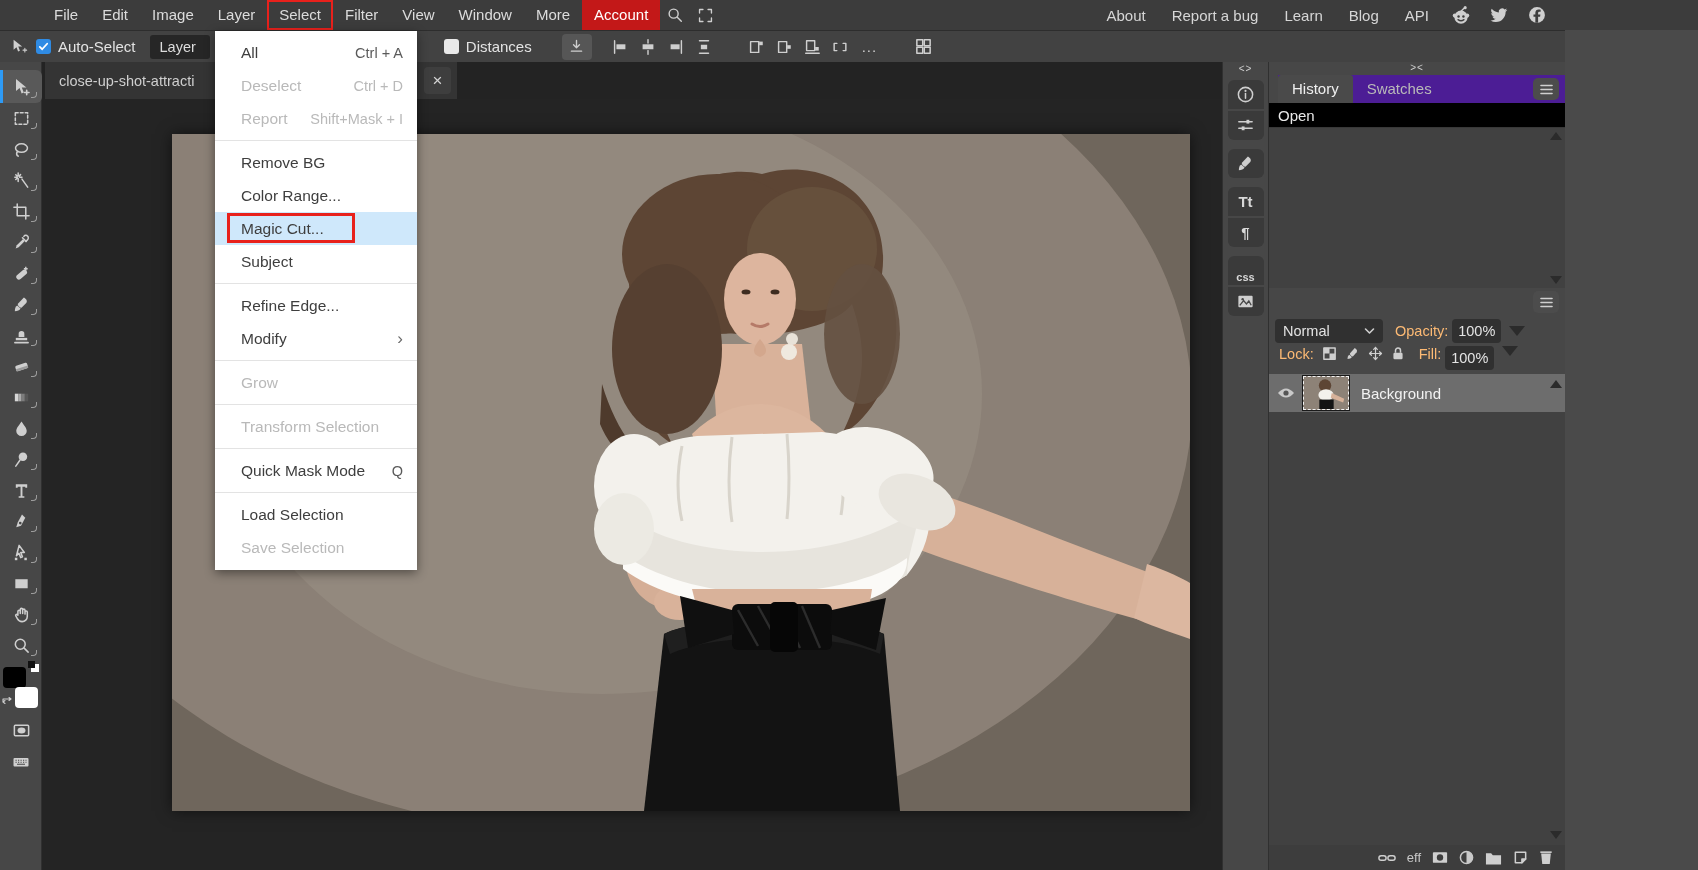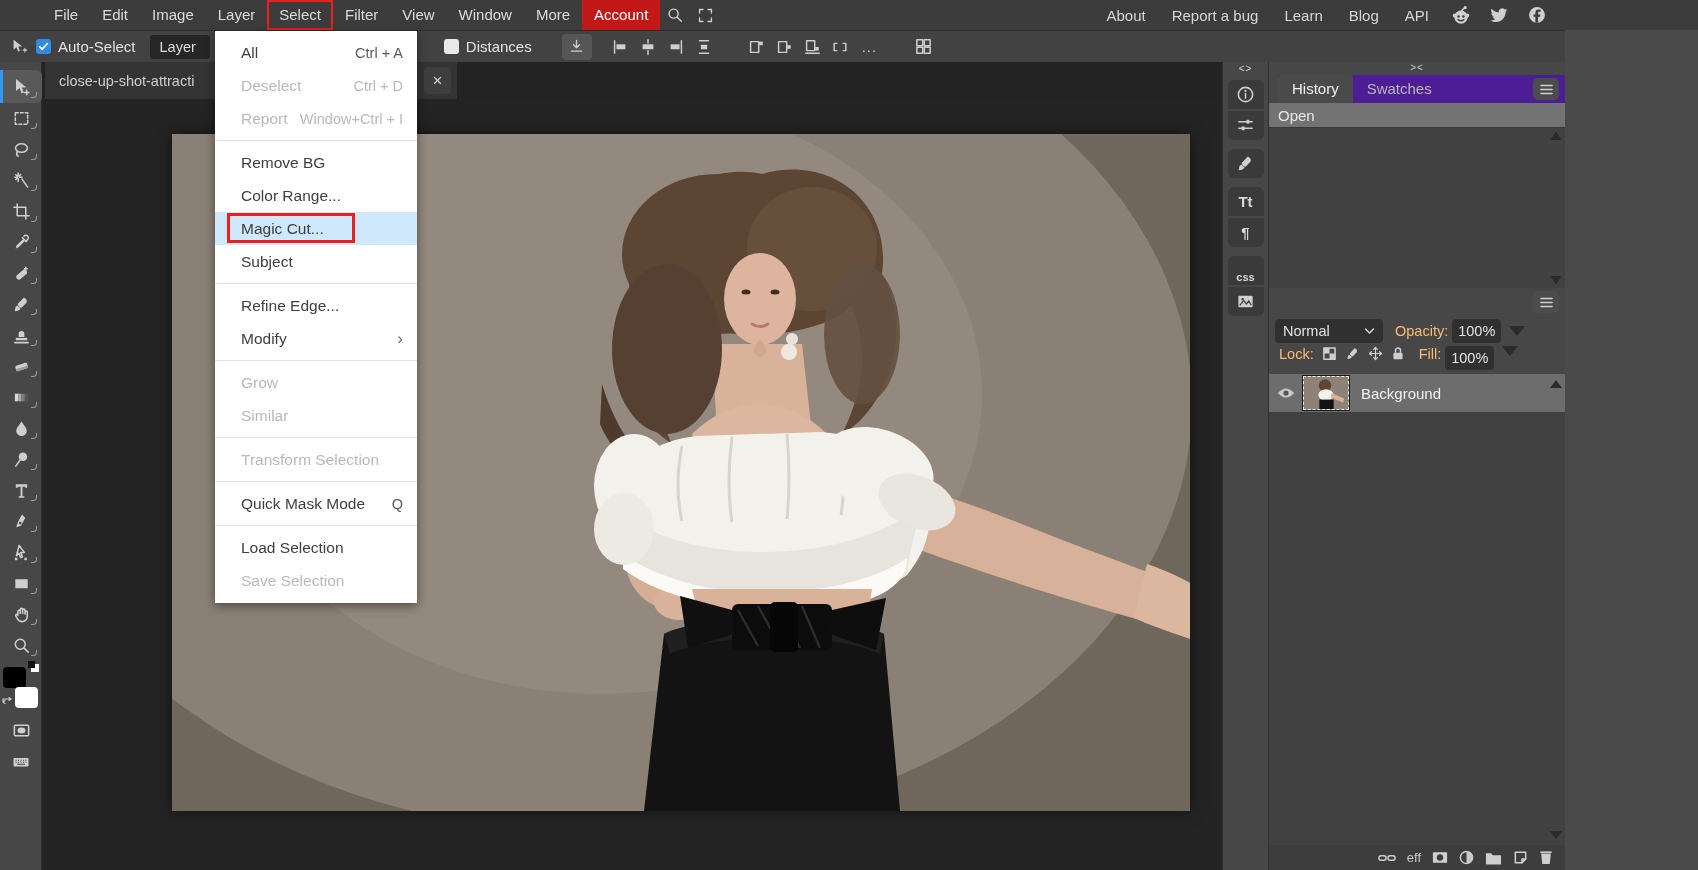--- a/index.html
+++ b/index.html
@@ -66,21 +66,21 @@
   
   .rightpanel { position:absolute; left:1268px; top:62px; width:297px; height:808px; background:#474747; border-left:1px solid #303030; z-index:5; }
   .panel-collapse { position:absolute; left:0; right:0; top:0; height:13px; text-align:center; font-size:10px; color:#cfcfcf; letter-spacing:1px; }
   .ptabs { position:absolute; left:9px; right:0; background:#4c1d95; display:flex; align-items:flex-end; }
   .ptabs.hist { top:13px; height:28px; }
   .ptabs.lay { top:226px; height:28px; }
   .ptab { height:28px; line-height:28px; padding:0 14px; font-size:15px; color:#b9b9b9; }
   .ptab.active { background:#4a4a4a; color:#efefef; border-radius:3px 3px 0 0; }
   .pmenu-btn { position:absolute; right:6px; width:26px; height:22px; background:#4c4c4c; border-radius:5px; display:flex; align-items:center; justify-content:center; }
   .pmenu-btn.hist { top:16px; } .pmenu-btn.lay { top:229px; }
-  .hist-open { position:absolute; left:0; right:0; top:41px; height:25px; background:#737373; border-bottom:1px solid #383838; font-size:15px; color:#e8e8e8; line-height:25px; padding-left:9px; }
+  .hist-open { position:absolute; left:0; right:0; top:41px; height:25px; background:#000000; border-bottom:1px solid #383838; font-size:15px; color:#e8e8e8; line-height:25px; padding-left:9px; }
   .hist-list { position:absolute; left:0; right:0; top:66px; height:160px; background:#414141; }
   .vscroll-up, .vscroll-dn { position:absolute; right:3px; width:0; height:0; border-left:6px solid transparent; border-right:6px solid transparent; }
   .vscroll-up { border-bottom:8px solid #2b2b2b; }
   .vscroll-dn { border-top:8px solid #2b2b2b; }
 
   .blend-row { position:absolute; left:0; right:0; top:254px; height:30px; display:flex; align-items:center; padding-left:6px; }
   .blend-select { width:108px; height:24px; background:#303030; border-radius:4px; display:flex; align-items:center; justify-content:space-between; padding:0 8px; font-size:14.5px; color:#e3e3e3; }
   .plabel { font-size:14.5px; color:#fdba74; margin:0 4px 0 12px; }
   .pvalue { height:24px; min-width:48px; background:#303030; border-radius:4px; font-size:14.5px; color:#e3e3e3; display:flex; align-items:center; justify-content:center; padding:0 6px; }
   .tri-dn { width:0; height:0; border-left:8px solid transparent; border-right:8px solid transparent; border-top:10px solid #2b2b2b; margin-left:8px; }
@@ -609,21 +609,21 @@
   <div class="mi">
       <span>All</span>
       <span class="sc">Ctrl + A</span>
     </div>
   <div class="mi dis">
       <span>Deselect</span>
       <span class="sc">Ctrl + D</span>
     </div>
   <div class="mi dis">
       <span>Report</span>
-      <span class="sc">Window+Ctrl + I</span>
+      <span class="sc">Shift+Mask + I</span>
     </div>
   <div class="msep"></div>
   <div class="mi">
       <span>Remove BG</span>
     </div>
   <div class="mi">
       <span>Color Range...</span>
     </div>
   <div class="mi hl">
       <span>Magic Cut...</span>
@@ -637,23 +637,20 @@
       <span>Refine Edge...</span>
     </div>
   <div class="mi">
       <span>Modify</span>
       <span class="subarrow">›</span>
     </div>
   <div class="msep"></div>
   <div class="mi dis">
       <span>Grow</span>
     </div>
-  <div class="mi dis">
-      <span>Similar</span>
-    </div>
   <div class="msep"></div>
   <div class="mi dis">
       <span>Transform Selection</span>
     </div>
   <div class="msep"></div>
   <div class="mi">
       <span>Quick Mask Mode</span>
       <span class="sc">Q</span>
     </div>
   <div class="msep"></div>

